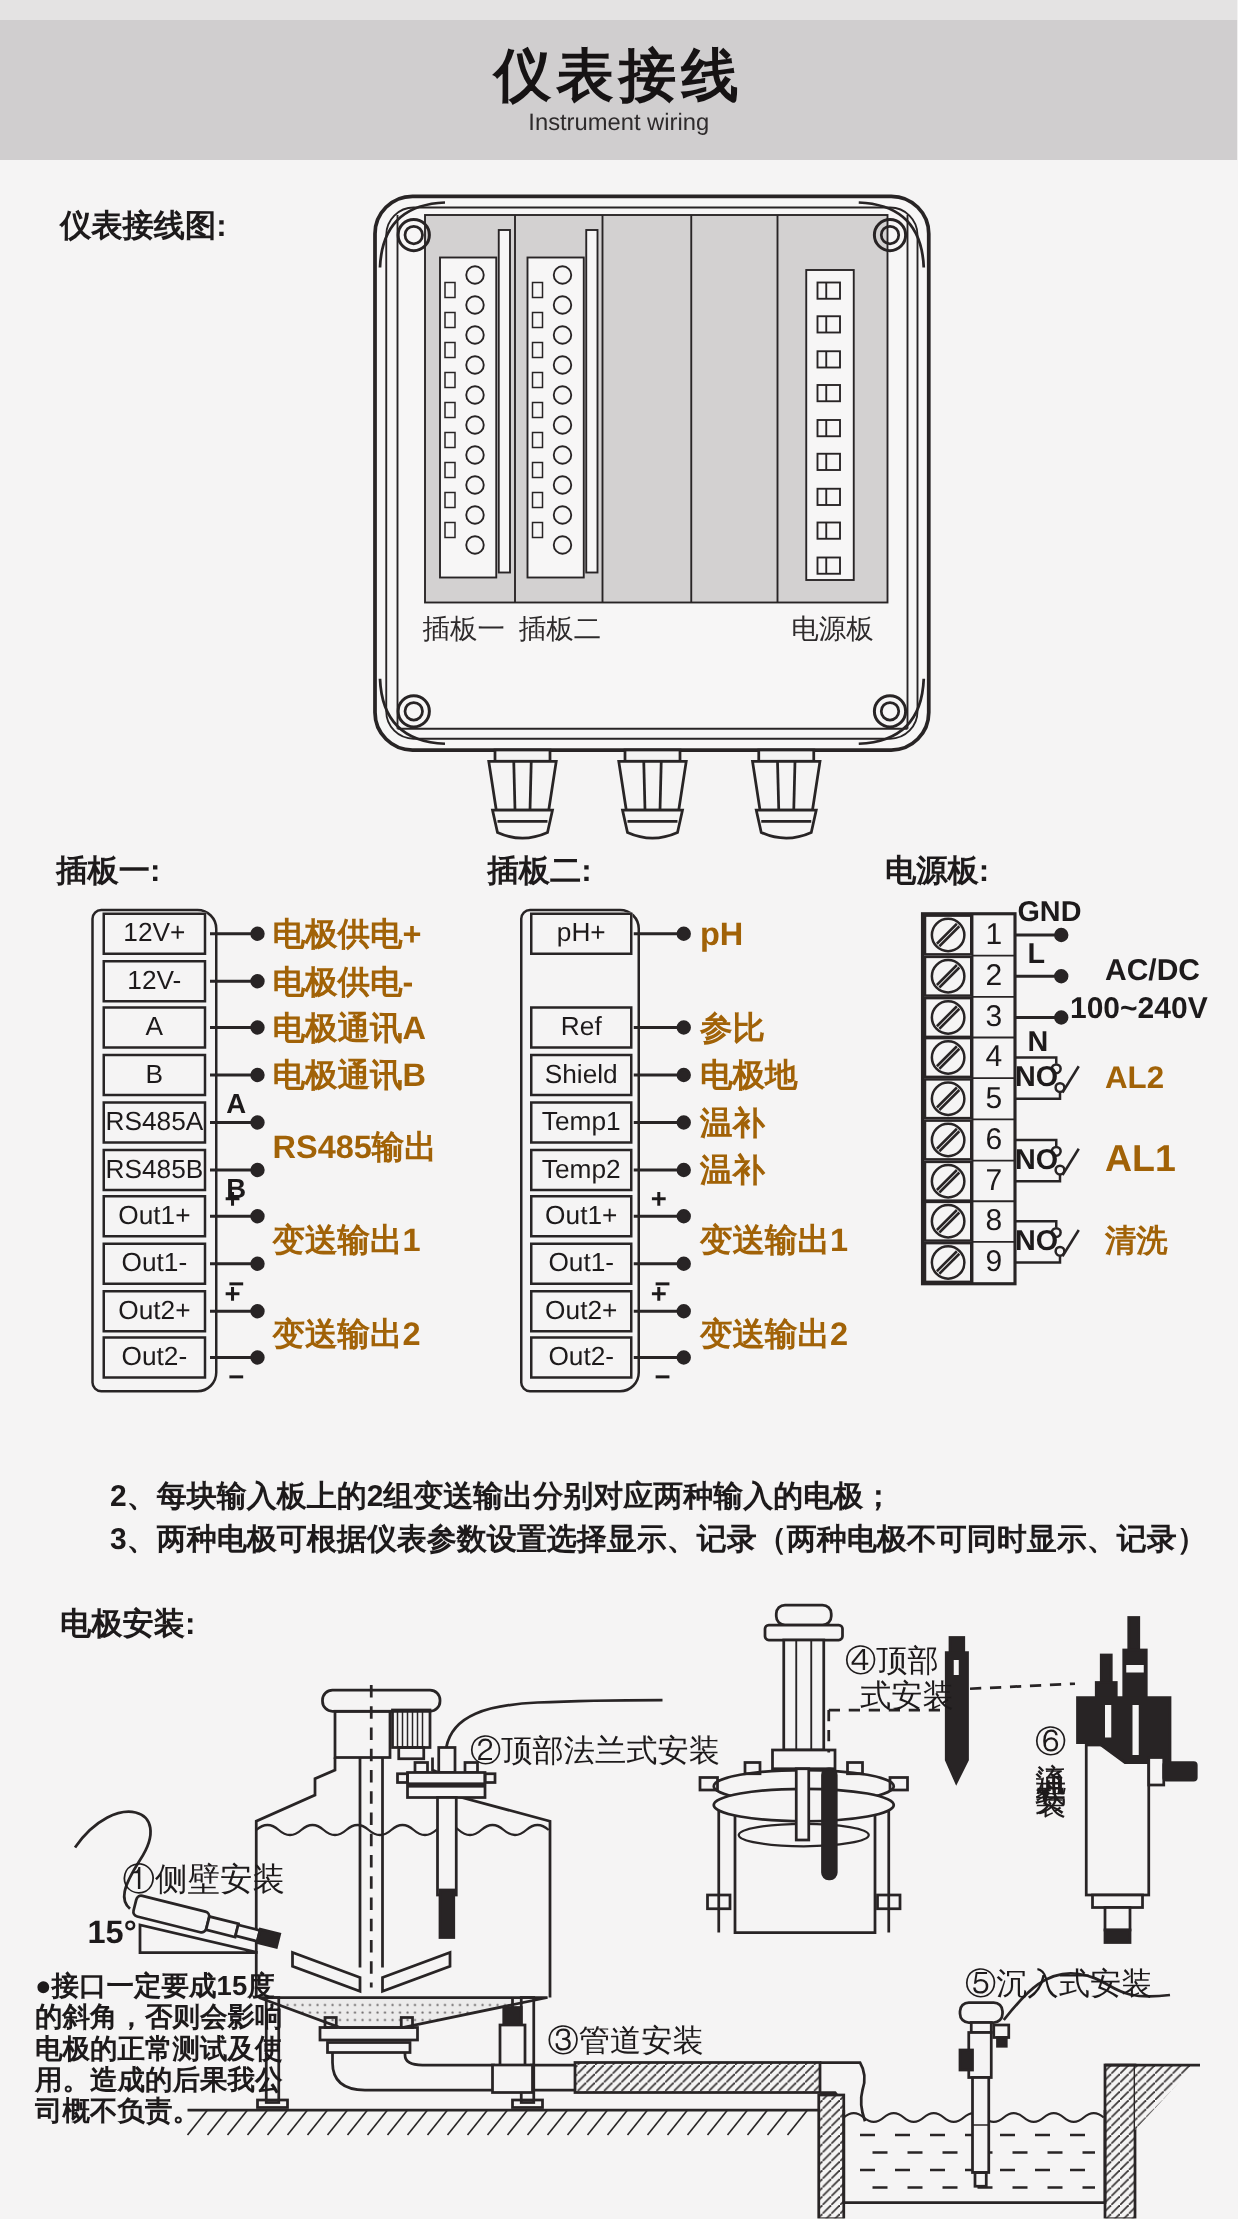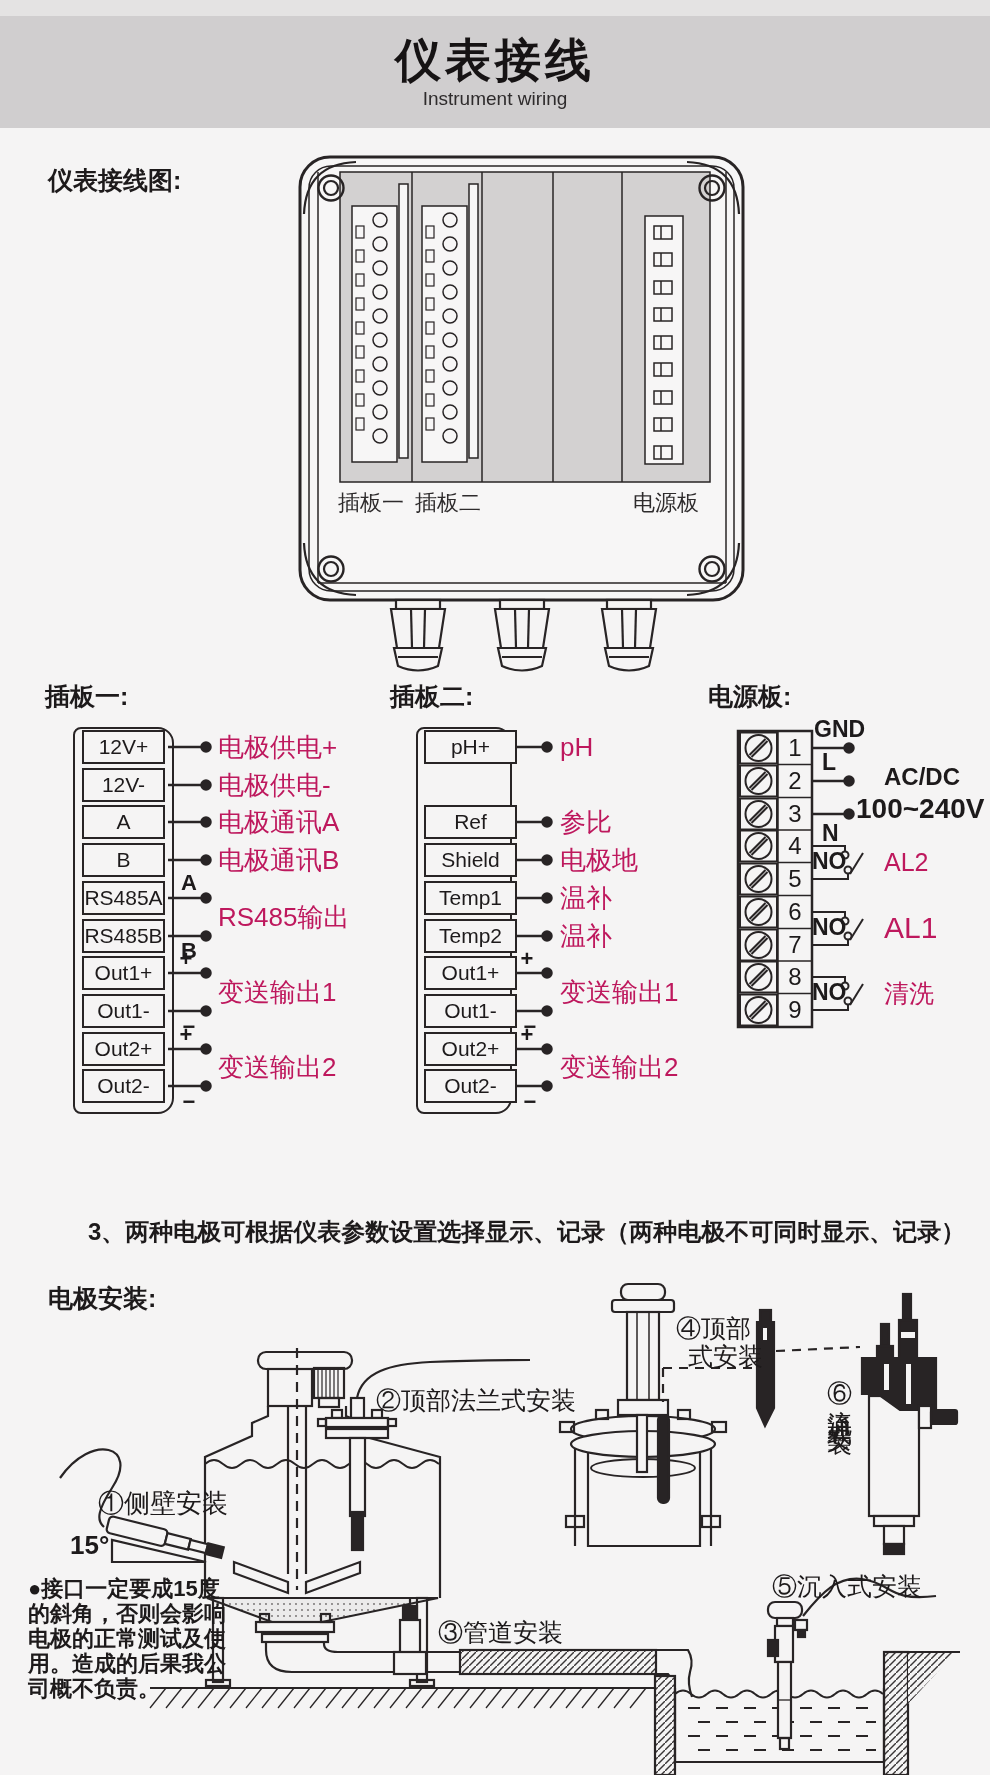--- a/index.html
+++ b/index.html
@@ -8,22 +8,22 @@
   .layer{position:absolute;left:0;top:0;z-index:1;pointer-events:none;}
   .abs{position:absolute;z-index:2;white-space:nowrap;}
   .hd-strip{position:absolute;left:0;top:0;width:990px;height:16px;background:#e4e3e3;z-index:0;}
   .hd-band{position:absolute;left:0;top:16px;width:990px;height:112px;background:#d0cecf;z-index:0;}
   .title{left:0;top:30px;width:990px;text-align:center;font-size:46px;font-weight:700;color:#161314;letter-spacing:4px;}
   .subtitle{left:0;top:88px;width:990px;text-align:center;font-size:19px;color:#2e2b2c;}
   .sec-h{font-size:25px;font-weight:700;color:#1d1a1b;}
   .tc{position:absolute;z-index:1;border:2.5px solid #282425;border-radius:8px 16px 16px 8px;box-sizing:border-box;}
   .tbox{position:absolute;z-index:2;width:83px;height:34px;border:2.5px solid #282425;box-sizing:border-box;
         background:#f5f4f4;display:flex;align-items:center;justify-content:center;font-size:21px;color:#1d1a1b;}
-  .tbox2{width:93px;}
-  .wl{position:absolute;z-index:2;height:32px;line-height:32px;font-size:26px;font-weight:400;color:#be185d;white-space:nowrap;}
+  .tbox2{width:82px;}
+  .wl{position:absolute;z-index:2;height:32px;line-height:32px;font-size:26px;font-weight:700;color:#a16207;white-space:nowrap;}
   .tag{position:absolute;z-index:2;width:22px;text-align:center;font-size:22px;font-weight:600;color:#1d1a1b;}
   .pnum{position:absolute;z-index:2;width:30px;text-align:center;height:28px;line-height:28px;font-size:24px;color:#1d1a1b;}
   .ptxt{position:absolute;z-index:2;font-size:23px;font-weight:600;color:#1d1a1b;white-space:nowrap;}
   .encl-lbl{position:absolute;z-index:2;font-size:22px;color:#2e2b2c;white-space:nowrap;}
   .note{position:absolute;z-index:2;font-size:24px;font-weight:600;color:#1d1a1b;line-height:28px;white-space:nowrap;}
   .inst{position:absolute;z-index:2;font-size:25px;color:#1d1a1b;white-space:nowrap;}
   .warn{position:absolute;z-index:2;font-size:22px;font-weight:600;color:#1d1a1b;line-height:25px;white-space:nowrap;}
   .vtext{position:absolute;z-index:2;font-size:25px;color:#1d1a1b;writing-mode:vertical-rl;text-orientation:upright;letter-spacing:5px;}
 </style>
 </head>
@@ -540,28 +540,29 @@
   <div class="pnum" style="left:780px;top:832px">4</div>
   <div class="pnum" style="left:780px;top:865px">5</div>
   <div class="pnum" style="left:780px;top:898px">6</div>
   <div class="pnum" style="left:780px;top:931px">7</div>
   <div class="pnum" style="left:780px;top:963px">8</div>
   <div class="pnum" style="left:780px;top:996px">9</div>
   <div class="ptxt" style="left:814px;top:716px">GND</div>
   <div class="ptxt" style="left:822px;top:749px">L</div>
   <div class="ptxt" style="left:822px;top:820px">N</div>
   <div class="ptxt" style="left:884px;top:763px;font-size:24px">AC/DC</div>
-  <div class="ptxt" style="left:856px;top:793px;font-size:28px">100~240V</div>
+  <div class="ptxt" style="left:856px;top:793px;font-size:24px">100~240V</div>
   <div class="ptxt" style="left:812px;top:848px">NO</div>
   <div class="wl" style="left:884px;top:846px;font-size:25px">AL2</div>
   <div class="ptxt" style="left:812px;top:914px">NO</div>
   <div class="wl" style="left:884px;top:912px;font-size:30px">AL1</div>
   <div class="ptxt" style="left:812px;top:979px">NO</div>
   <div class="wl" style="left:884px;top:977px;font-size:25px">清洗</div>
 
+  <div class="note" style="left:88px;top:1184px">2、每块输入板上的2组变送输出分别对应两种输入的电极；</div>
   <div class="note" style="left:88px;top:1218px">3、两种电极可根据仪表参数设置选择显示、记录（两种电极不可同时显示、记录）</div>
 
   <div class="abs sec-h" style="left:48px;top:1282px">电极安装:</div>
   <div class="inst" style="left:98px;top:1486px;font-size:26px">①侧壁安装</div>
   <div class="inst" style="left:70px;top:1530px;font-size:26px;font-weight:700">15°</div>
   <div class="warn" style="left:28px;top:1576px">●接口一定要成15度</div>
   <div class="warn" style="left:28px;top:1601px">的斜角，否则会影响</div>
   <div class="warn" style="left:28px;top:1626px">电极的正常测试及使</div>
   <div class="warn" style="left:28px;top:1651px">用。造成的后果我公</div>
   <div class="warn" style="left:28px;top:1676px">司概不负责。</div>

